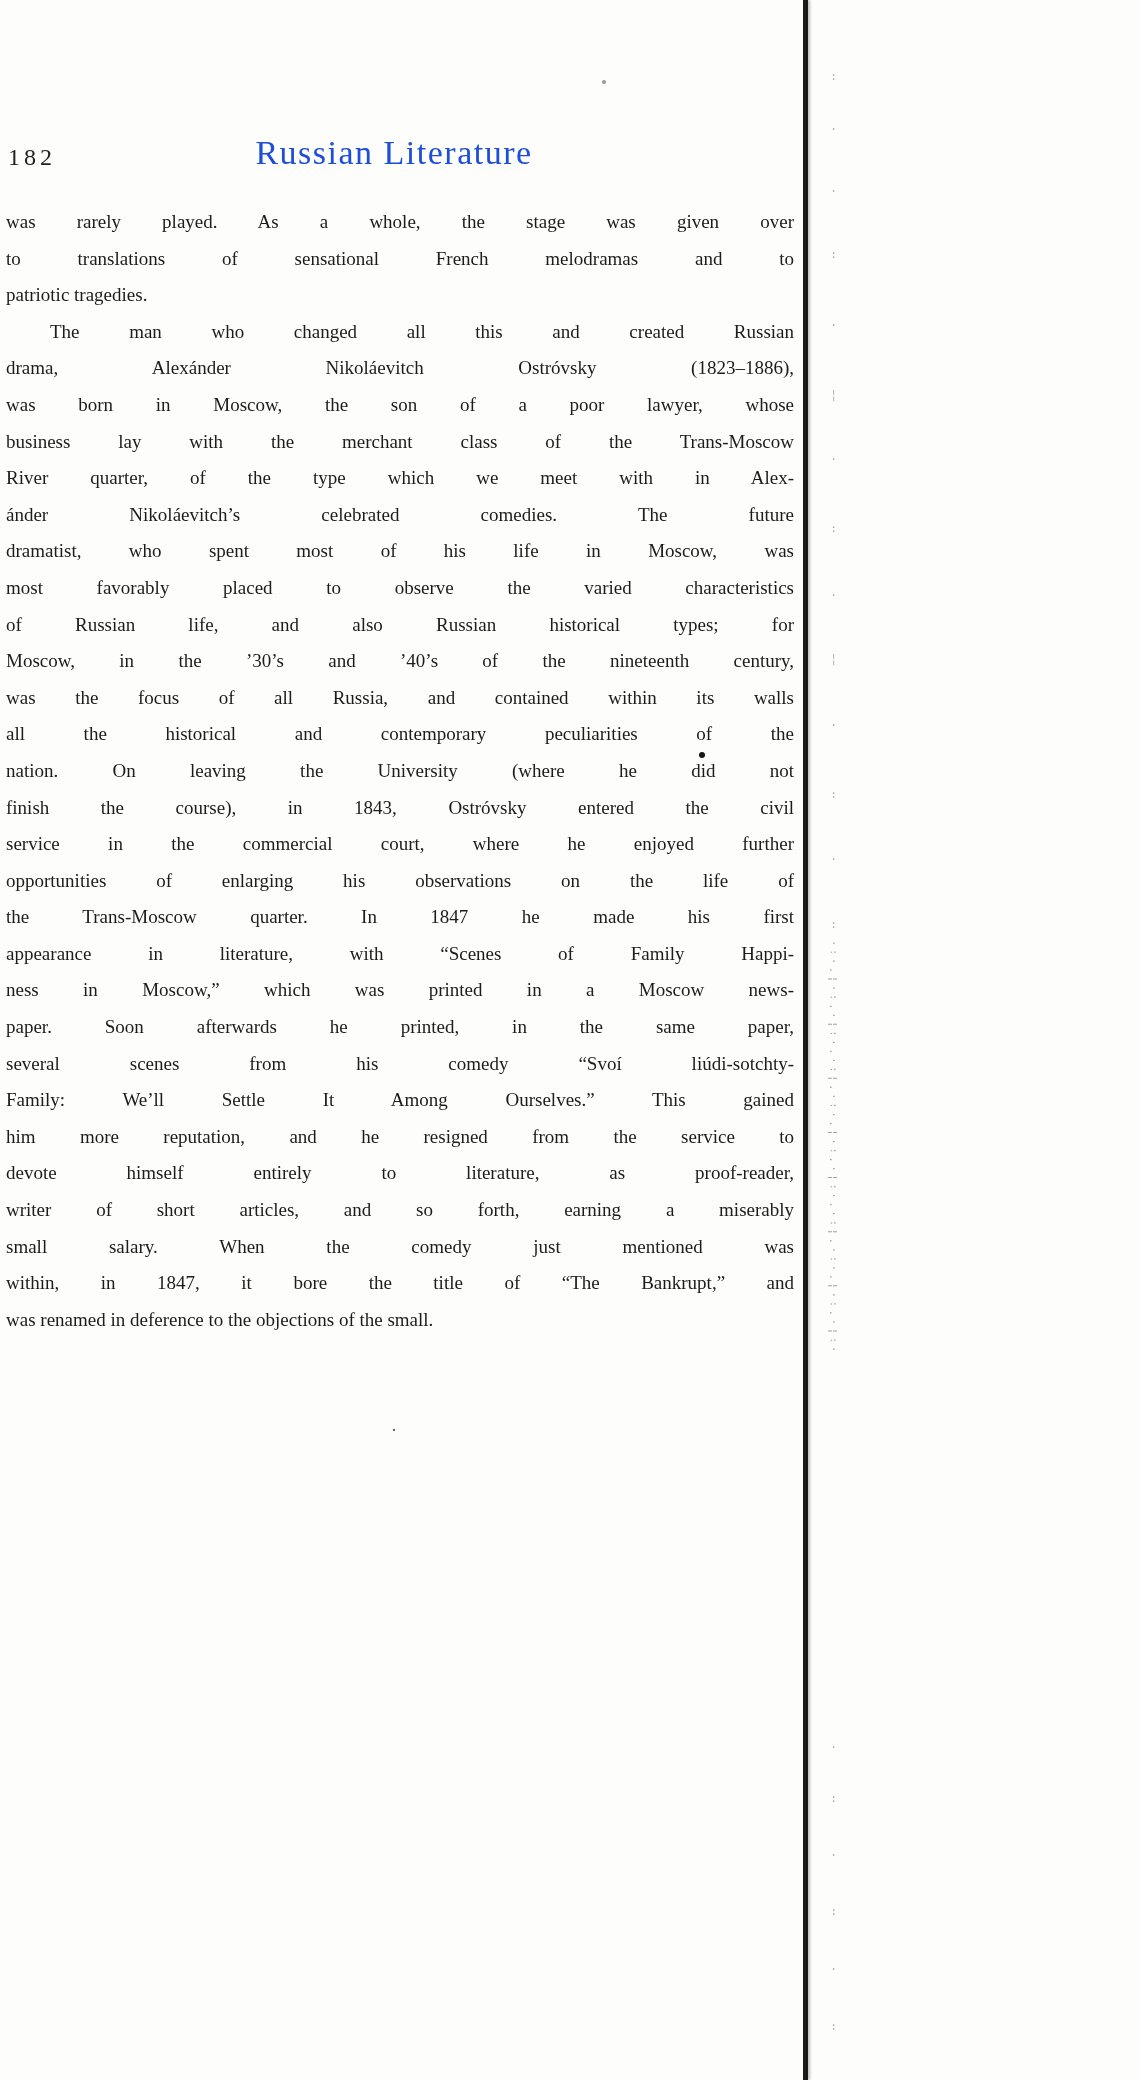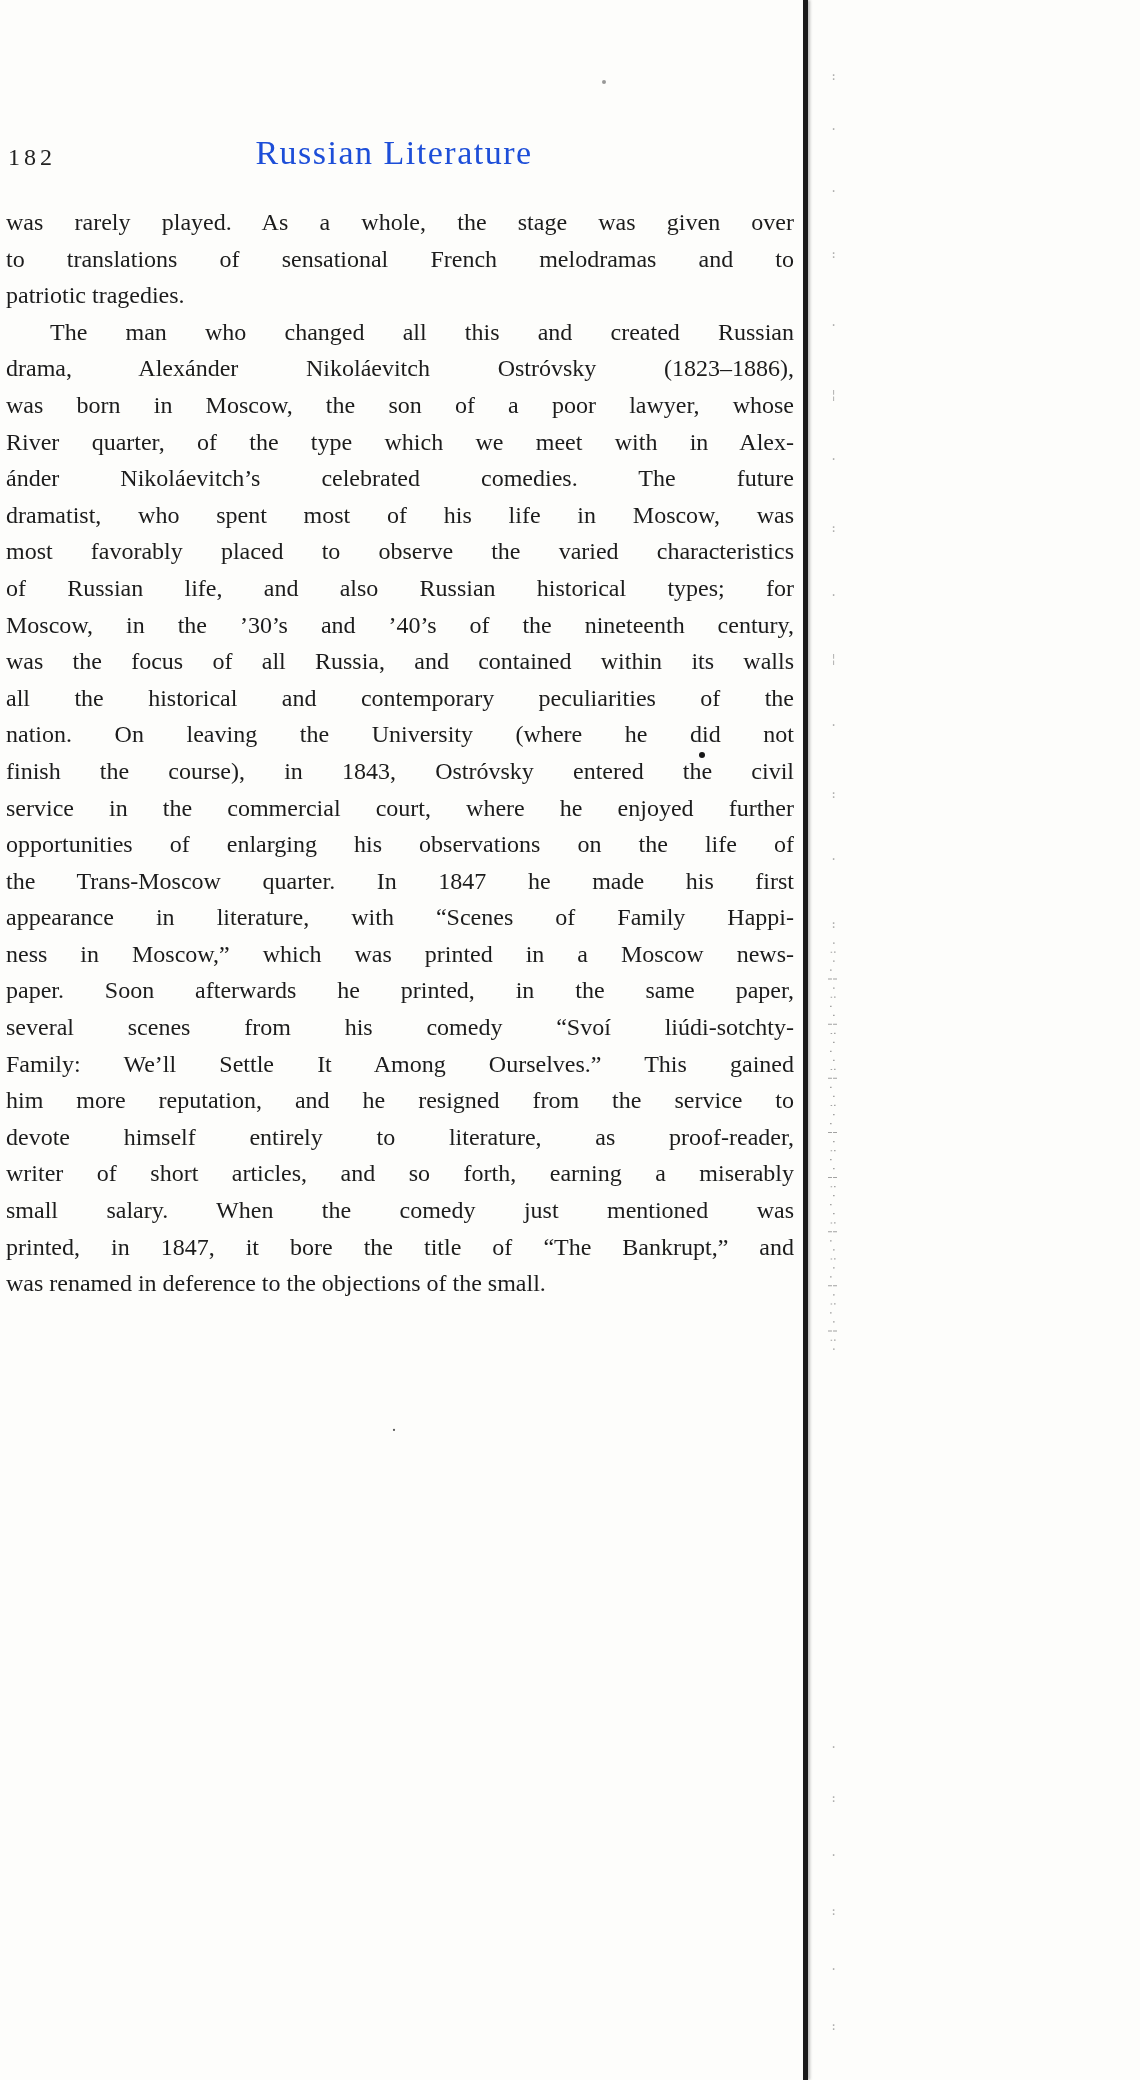--- a/index.html
+++ b/index.html
@@ -33,21 +33,21 @@
     letter-spacing: 1.5px;
     color: #1d4ed8;
   }
 
   
   .body-text {
     position: absolute;
     top: 204px;
     left: 6px;
     width: 788px;
-    font-size: 24px;
+    font-size: 19px;
     line-height: 36.6px;
     color: #1c1c1c;
   }
   .line { height: 36.6px; overflow: visible; white-space: nowrap; }
   .line.j { text-align: justify; text-align-last: justify; white-space: normal; }
   .line.ind { padding-left: 44px; }
 
   
   .edge-line {
     position: absolute;
@@ -122,20 +122,21 @@
 
   <div class="title">Russian Literature</div>
 
   <div class="body-text" id="body-text">
       <div class="line j">was rarely played. As a whole, the stage was given over</div>
       <div class="line j">to translations of sensational French melodramas and to</div>
       <div class="line">patriotic tragedies.</div>
       <div class="line j ind">The man who changed all this and created Russian</div>
       <div class="line j">drama, Alexánder Nikoláevitch Ostróvsky (1823–1886),</div>
       <div class="line j">was born in Moscow, the son of a poor lawyer, whose</div>
+      <div class="line j">business lay with the merchant class of the Trans-Moscow</div>
       <div class="line j">River quarter, of the type which we meet with in Alex-</div>
       <div class="line j">ánder Nikoláevitch’s celebrated comedies. The future</div>
       <div class="line j">dramatist, who spent most of his life in Moscow, was</div>
       <div class="line j">most favorably placed to observe the varied characteristics</div>
       <div class="line j">of Russian life, and also Russian historical types; for</div>
       <div class="line j">Moscow, in the ’30’s and ’40’s of the nineteenth century,</div>
       <div class="line j">was the focus of all Russia, and contained within its walls</div>
       <div class="line j">all the historical and contemporary peculiarities of the</div>
       <div class="line j">nation. On leaving the University (where he did not</div>
       <div class="line j">finish the course), in 1843, Ostróvsky entered the civil</div>
@@ -144,21 +145,21 @@
       <div class="line j">the Trans-Moscow quarter. In 1847 he made his first</div>
       <div class="line j">appearance in literature, with “Scenes of Family Happi-</div>
       <div class="line j">ness in Moscow,” which was printed in a Moscow news-</div>
       <div class="line j">paper. Soon afterwards he printed, in the same paper,</div>
       <div class="line j">several scenes from his comedy “Svoí liúdi-sotchty-</div>
       <div class="line j">Family: We’ll Settle It Among Ourselves.” This gained</div>
       <div class="line j">him more reputation, and he resigned from the service to</div>
       <div class="line j">devote himself entirely to literature, as proof-reader,</div>
       <div class="line j">writer of short articles, and so forth, earning a miserably</div>
       <div class="line j">small salary. When the comedy just mentioned was</div>
-      <div class="line j">printed, in 1847, it bore the title of “The Bankrupt,” and</div>
+      <div class="line j">within, in 1847, it bore the title of “The Bankrupt,” and</div>
       <div class="line">was renamed in deference to the objections of the small.</div>
     </div>
 
   <div class="edge-line"></div>
 
   <div class="margin-marks" id="margin-marks">
       <span class="mark" style="top: 70px;">∶</span>
       <span class="mark" style="top: 122px;">·</span>
       <span class="mark" style="top: 184px;">·</span>
       <span class="mark" style="top: 248px;">∶</span>

